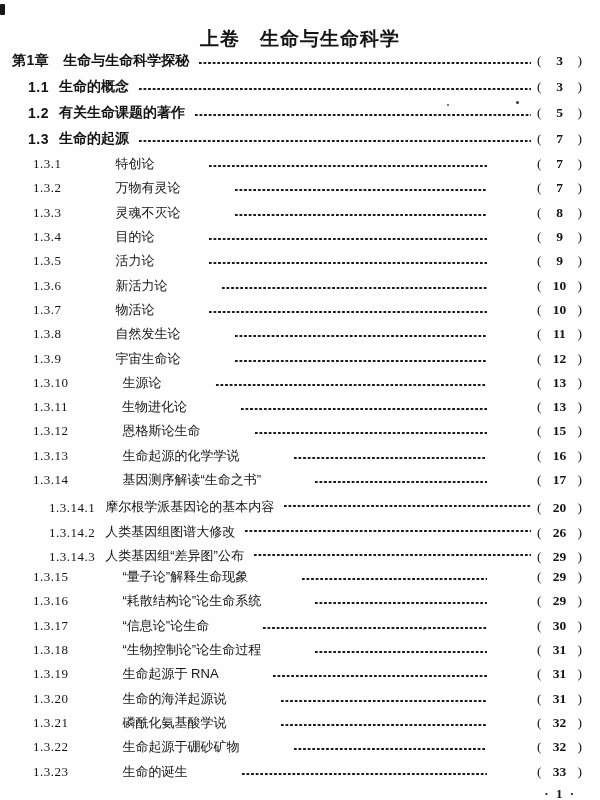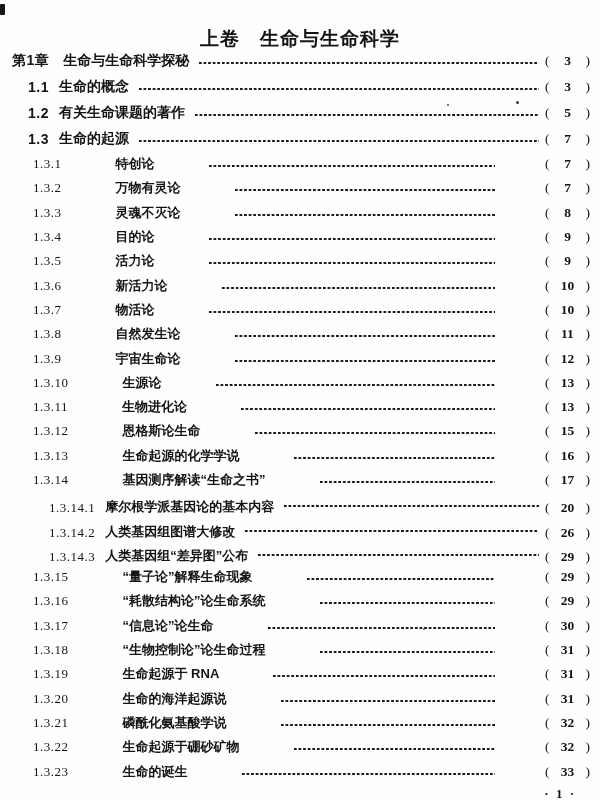--- a/index.html
+++ b/index.html
@@ -7,35 +7,35 @@
   body { background:#e9e9e9; font-family:"Liberation Serif","DejaVu Serif",serif; }
   .sheet {
     position:relative; width:600px; height:800px; overflow:hidden;
     background:#fefefe; color:#141414;
   }
   .doc-title {
     position:absolute; top:26px; left:0; right:0;
     text-align:center; font-size:19px; font-weight:bold; letter-spacing:1px;
     font-family:"Liberation Sans","DejaVu Sans",sans-serif;
   }
-  .toc { position:absolute; top:48px; left:12px; right:10px; }
+  .toc { position:absolute; top:48px; left:12px; right:18px; }
   .row { display:flex; align-items:center; height:26px; font-size:13px; white-space:nowrap; }
   .row.head {
     font-size:14px; font-weight:bold;
     font-family:"Liberation Sans","DejaVu Sans",sans-serif;
   }
   .row.sub { height:24.3px; }
   .lv0 { padding-left:0; }
   .lv1 { padding-left:16px; }
   .lv2 { padding-left:21px;gap:44px; }
   .lv3 { padding-left:37px;align-items:flex-end; }
   .num { margin-right:10px; letter-spacing:0.5px; }
   .lv0 .num { margin-right:14px; }
   .label { font-weight:inherit; }
-  .row.sub .label { font-weight:700; font-family:"Liberation Sans","DejaVu Sans",sans-serif; font-size:13px; }
+  .row.sub .label { font-weight:400; font-family:"Liberation Sans","DejaVu Sans",sans-serif; font-size:13px; }
   .leader {
     flex:1; height:4px; margin:0 6px 0 9px; align-self:center; transform:translateY(2px);
     background-image:radial-gradient(circle,#1b1b1b 1.15px,transparent 1.45px);
     background-size:4.6px 4px; background-repeat:repeat-x; background-position:left center;
     min-width:12px;
   }
   .pagecol {
     width:45px; flex:0 0 45px; display:flex; justify-content:space-between;
     align-items:center; font-size:13.5px; font-weight:normal;
     font-family:"Liberation Serif","DejaVu Serif",serif;

